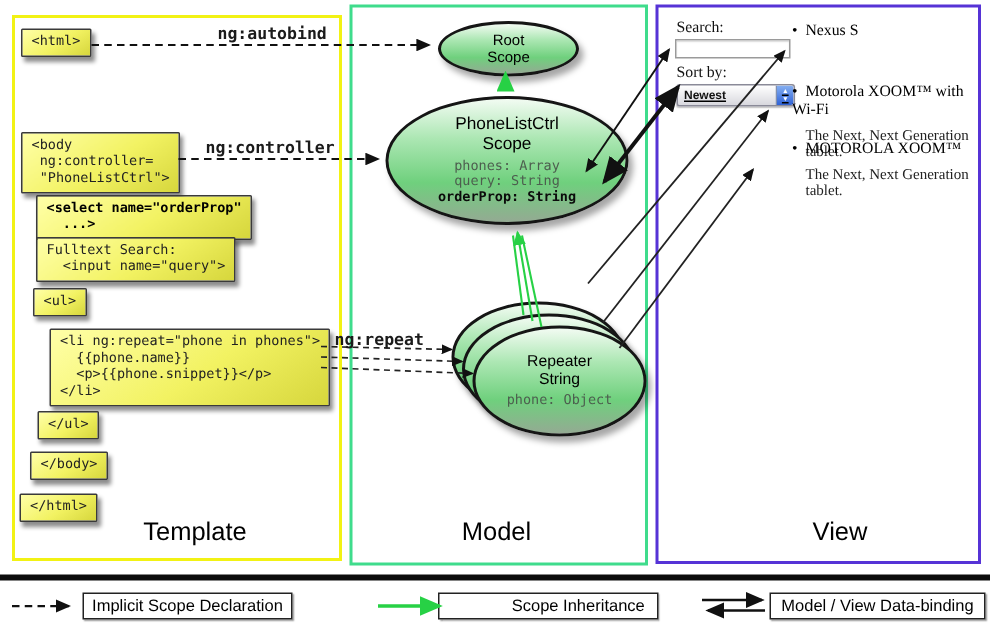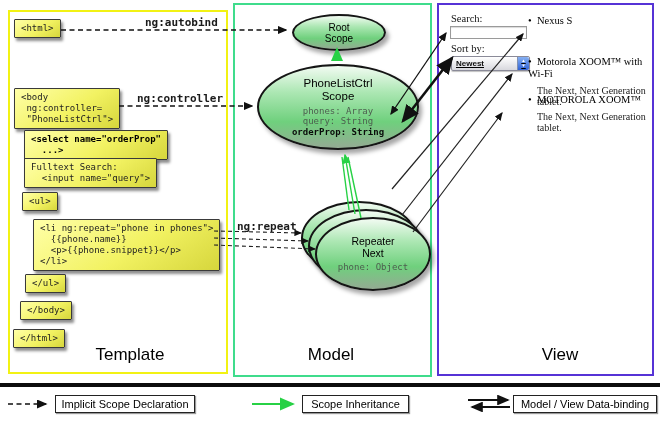--- a/index.html
+++ b/index.html
@@ -87,27 +87,27 @@
 Scope</div>
     <div class="scope-prop">phones: Array</div>
     <div class="scope-prop">query: String</div>
     <div class="scope-prop bold">orderProp: String</div>
   </div>
 
   <div class="ellipse" style="left:301px;top:201px;width:112px;height:70px;"></div>
   <div class="ellipse" style="left:308px;top:209px;width:112px;height:70px;"></div>
   <div class="ellipse" style="left:315px;top:217px;width:112px;height:70px;">
     <div class="scope-title" style="font-size:10.5px;line-height:12px;margin-bottom:3px;">Repeater
-Next</div>
+String</div>
     <div class="scope-prop">phone: Object</div>
   </div>
 
   <div class="anno" style="left:145px;top:16px;">ng:autobind</div>
   <div class="anno" style="left:137px;top:92px;text-align:right;">ng:controller</div>
-  <div class="anno" style="left:237px;top:220px;">ng:repeat</div>
+  <div class="anno" style="left:223px;top:220px;">ng:repeat</div>
 
   <div class="v-label" style="left:451px;top:13px;">Search:</div>
   <input class="v-input" style="left: 450px; top: 26px;">
   <div class="v-label" style="left:451px;top:43px;">Sort by:</div>
   <div class="v-select" style="left:451px;top:56px;text-decoration:underline;">
     <span class="v-select-text">Newest</span>
     <span class="v-stepper">
         <span>▲</span>
         <span>▼</span>
       </span>
@@ -120,21 +120,21 @@
     <div class="vi-titleline"><span class="vi-bullet">•</span><span>Motorola XOOM™ with Wi-Fi</span></div>
     <div class="vi-snippet">The Next, Next Generation tablet.</div>
   </div>
   <div class="view-item" style="top:94px;">
     <div class="vi-titleline"><span class="vi-bullet">•</span><span>MOTOROLA XOOM™</span></div>
     <div class="vi-snippet">The Next, Next Generation tablet.</div>
   </div>
 
   <div class="legend-line"></div>
   <div class="legend-box" style="left:55px;width:138px;">Implicit Scope Declaration</div>
-  <div class="legend-box" style="left:302px;width:105px;">Scope Inheritance</div>
+  <div class="legend-box" style="left:292px;width:105px;padding-left:40px;">Scope Inheritance</div>
   <div class="legend-box" style="left:513px;width:142px;">Model / View Data-binding</div>
 
   <svg class="arrows" width="660" height="421" viewBox="0 0 660 421">
     <defs>
       <marker id="ab" markerWidth="7" markerHeight="6" refX="6" refY="3" orient="auto">
         <path d="M0,0 L7,3 L0,6 Z" fill="#111"></path>
       </marker>
       <marker id="abr" markerWidth="7" markerHeight="6" refX="1" refY="3" orient="auto">
         <path d="M7,0 L0,3 L7,6 Z" fill="#111"></path>
       </marker>

